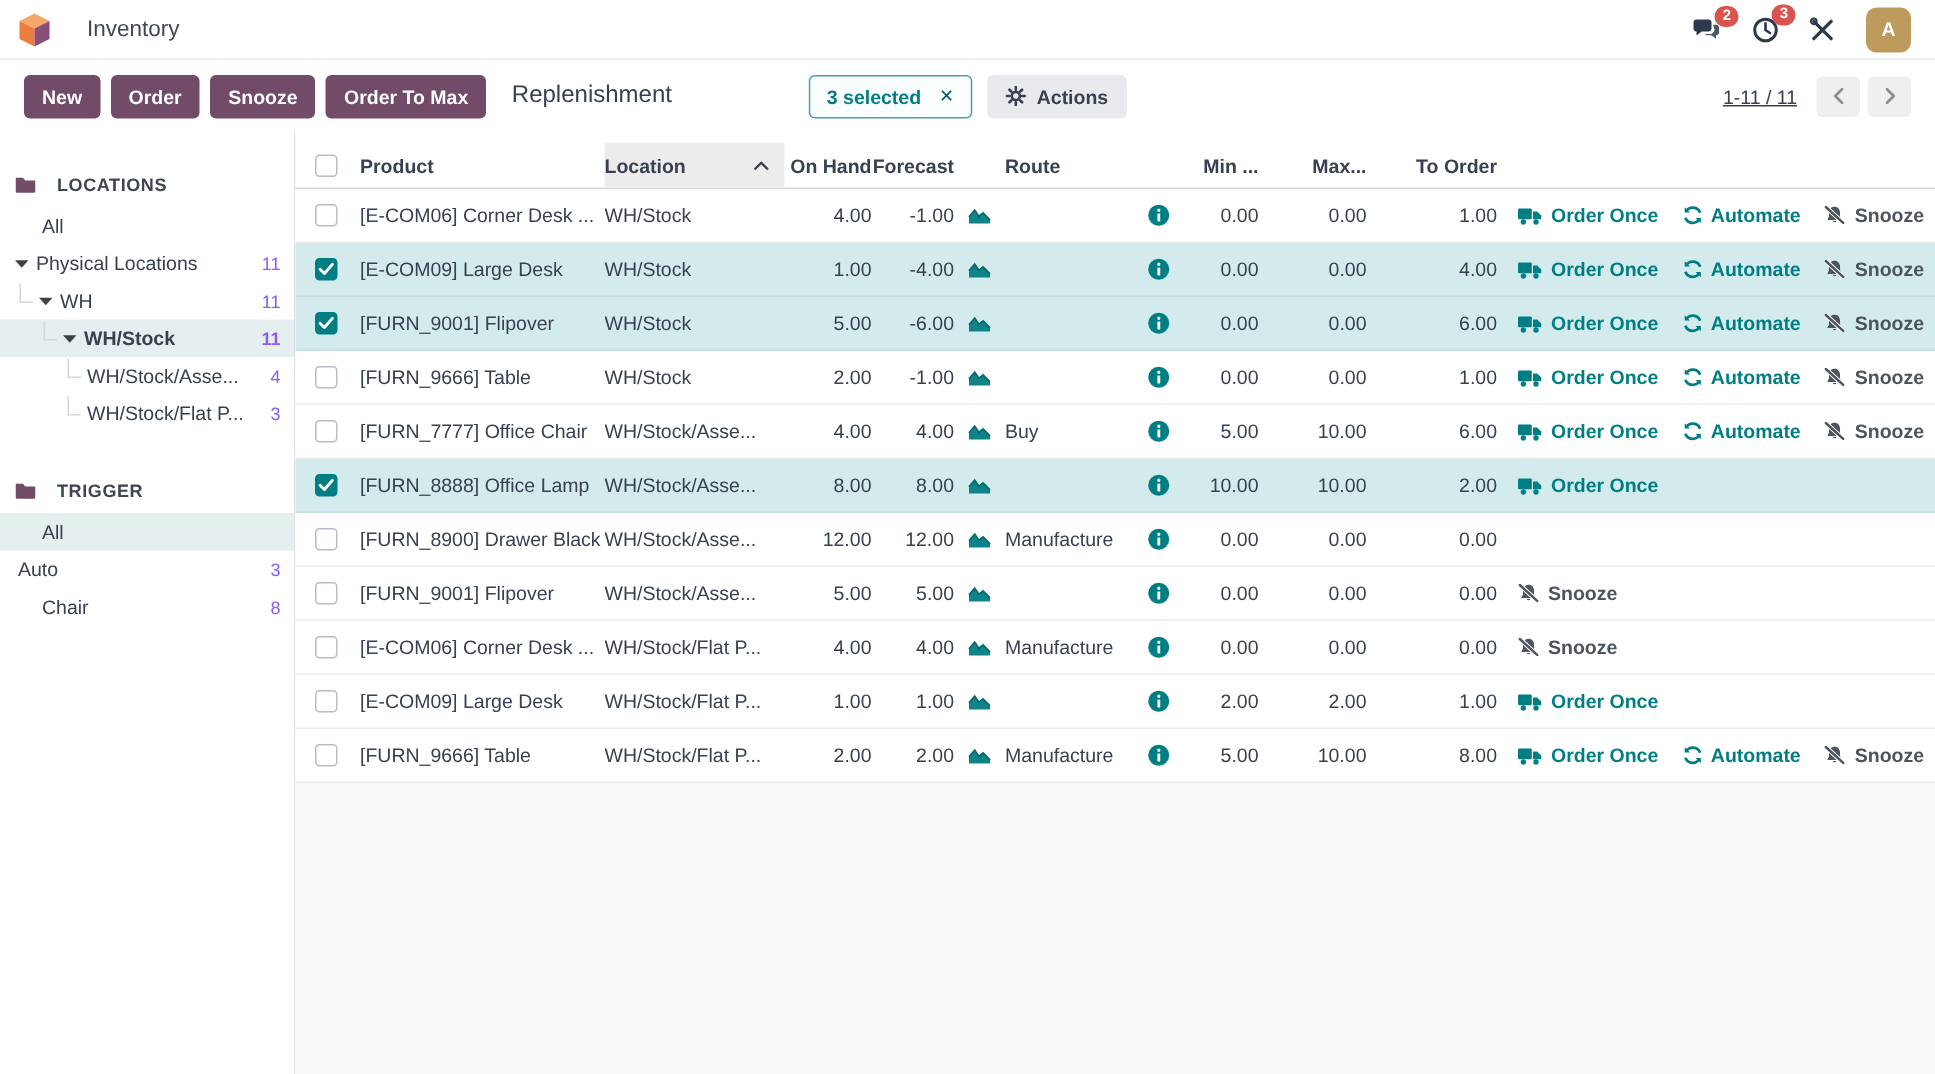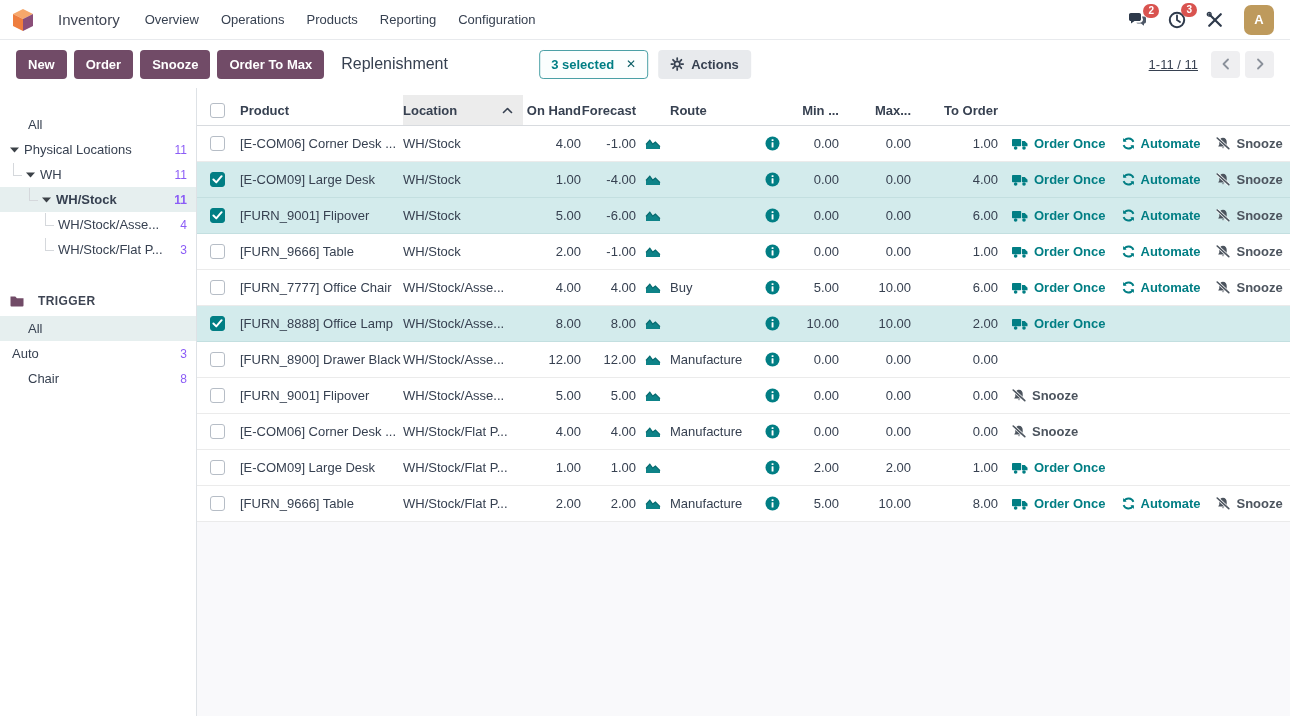--- a/index.html
+++ b/index.html
@@ -87,27 +87,20 @@
   <div class="brand">
     <span style="display:flex;">
       <svg width="22" height="24" viewBox="0 0 22 24">
         <polygon points="11,1 21,6 11,11 1,6" fill="#F6A76B"></polygon>
         <polygon points="1,6 11,11 11,23 1,18" fill="#EE7D3E"></polygon>
         <polygon points="21,6 11,11 11,23 21,18" fill="#8A4E79"></polygon>
       </svg>
     </span>
     <span class="app-name">Inventory</span>
   </div>
-  <div class="nav-menus" id="nav-menus">
-      <span class="nav-menu">Overview</span>
-      <span class="nav-menu">Operations</span>
-      <span class="nav-menu">Products</span>
-      <span class="nav-menu">Reporting</span>
-      <span class="nav-menu">Configuration</span>
-    </div>
   <div class="nav-right">
     <span class="icon-btn">
       <svg width="20" height="16" viewBox="0 0 20 16">
         <path fill="#2E3A4B" d="M1 2.8C1 1.8 1.8 1 2.8 1h8.4c1 0 1.8.8 1.8 1.8v4.4c0 1-.8 1.8-1.8 1.8H6.5L3 11.6V9H2.8C1.8 9 1 8.2 1 7.2z"></path>
         <path fill="#2E3A4B" d="M14 4.5h2.2c1 0 1.8.8 1.8 1.8v3.4c0 1-.8 1.8-1.8 1.8H16v2.3l-3-2.3h-3.2c-.6 0-1.2-.3-1.5-.8h3.5c1.8 0 3.2-1.4 3.2-3.2z" opacity=".85"></path>
       </svg>
       <span class="nbadge">2</span>
     </span>
     <span class="icon-btn">
       <svg width="18" height="18" viewBox="0 0 18 18">
@@ -161,20 +154,28 @@
     <button class="pager-btn">
       <svg width="10" height="12" viewBox="0 0 10 12">
           <path d="M3 1.5 7.5 6 3 10.5" fill="none" stroke="#8A909A" stroke-width="1.8" stroke-linecap="round" stroke-linejoin="round"></path>
         </svg>
     </button>
   </div>
 </div>
 
 <div class="content">
   <aside class="sidebar" id="sidebar">
+      <div class="sb-header">
+        <span class="caret">
+          <svg width="14" height="12" viewBox="0 0 14 12">
+            <path d="M.5 1.5h4.8l1.6 1.8h6.6v7.2a1 1 0 0 1-1 1h-11a1 1 0 0 1-1-1z" fill="#714B67"></path>
+          </svg>
+        </span>
+        <span>LOCATIONS</span>
+      </div>
       <div class="sb-item" style="padding-left:28px">
         <span>All</span>
       </div>
       <div class="sb-item" style="padding-left:10px">
         <span class="caret">
           <svg width="9" height="6" viewBox="0 0 9 6">
             <polygon points="0,0.5 9,0.5 4.5,5.5" fill="#3C4248"></polygon>
           </svg>
         </span>
         <span>Physical Locations</span>

